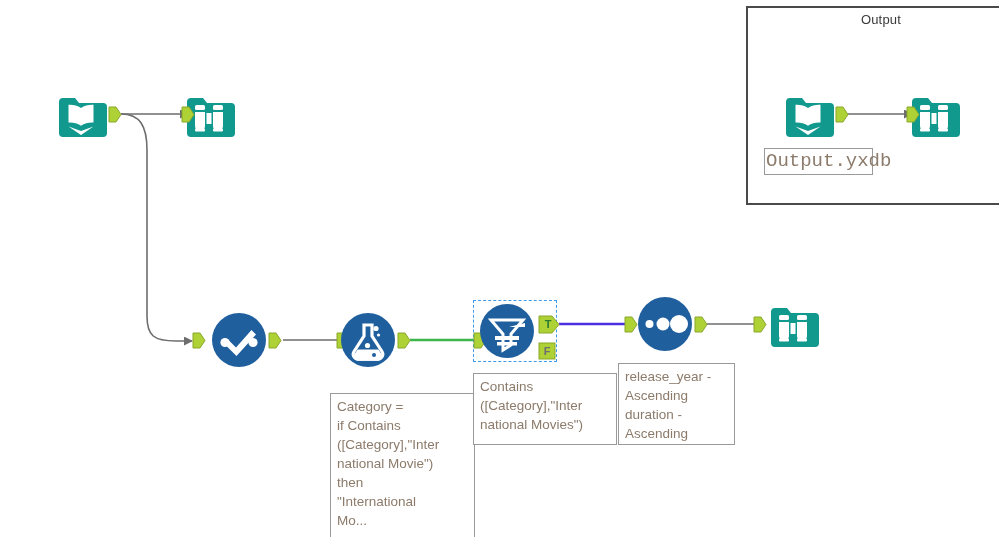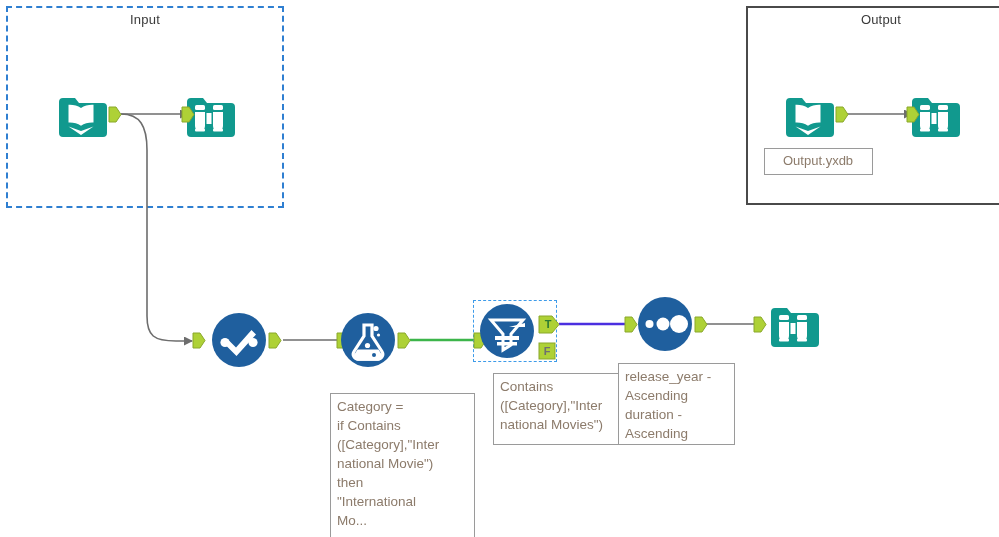--- a/index.html
+++ b/index.html
@@ -84,42 +84,40 @@
     padding: 3px 5px 4px 6px;
     white-space: pre-line;
     overflow: hidden;
   }
   .label-box {
     position: absolute;
     box-sizing: border-box;
     border: 1px solid #9a9a9a;
     background: #ffffff;
     color: #8c7b6b;
-    font-size: 13px;
+    font-size: 19px;
     line-height: 20px;
-    padding: 2px 18px;
+    padding: 2px 1px;
     white-space: nowrap;
+    font-family: Liberation Mono, monospace;
   }
 
   
   .selection {
     position: absolute;
     box-sizing: border-box;
     border: 1px dashed #3d9be9;
     background: transparent;
   }
 </style>
 </head>
 <body>
 
 <div id="canvas">
 
-  <div class="container dashed" style="left:6px; top:6px; width:278px; height:202px;">
-    <div class="container-title">Input</div>
-  </div>
 
   <div class="container solid" style="left:722px; top:6px; width:270px; height:199px;">
     <div class="container-title">Output</div>
   </div>
 
   <svg class="wire-layer" viewBox="0 0 999 537">
     <defs>
       <marker id="arrGray" markerWidth="9" markerHeight="9" refX="8" refY="4.5" orient="auto" markerUnits="userSpaceOnUse">
         <path d="M0,0 L9,4.5 L0,9 Z" fill="#6d6d6d"></path>
       </marker>
@@ -314,21 +312,21 @@
   </div>
 
   <div class="annotation" style="left:330px; top:373px; width:145px; height:178px;margin-top:20px;">Category =
 if Contains
 ([Category],"Inter
 national Movie")
 then
 "International
 Mo...</div>
 
-  <div class="annotation" style="left:473px; top:373px; width:144px; height:72px;margin-left:20px;">Contains
+  <div class="annotation" style="left:473px; top:373px; width:144px; height:72px;">Contains
 ([Category],"Inter
 national Movies")</div>
 
   <div class="annotation" style="left:618px; top:363px; width:117px; height:82px;">release_year -
 Ascending
 duration -
 Ascending</div>
 
 </div>
 

